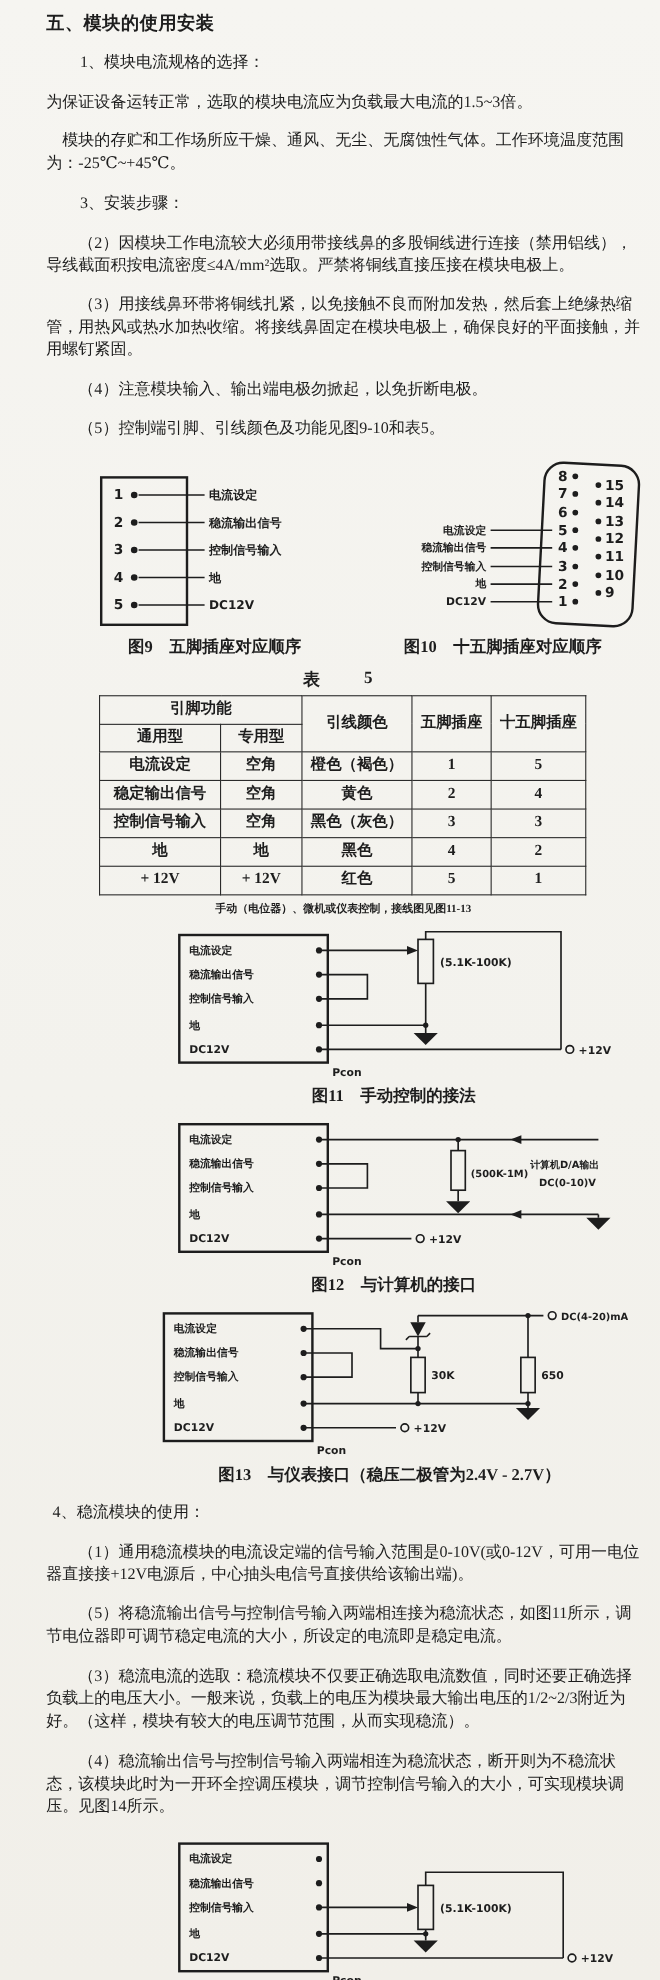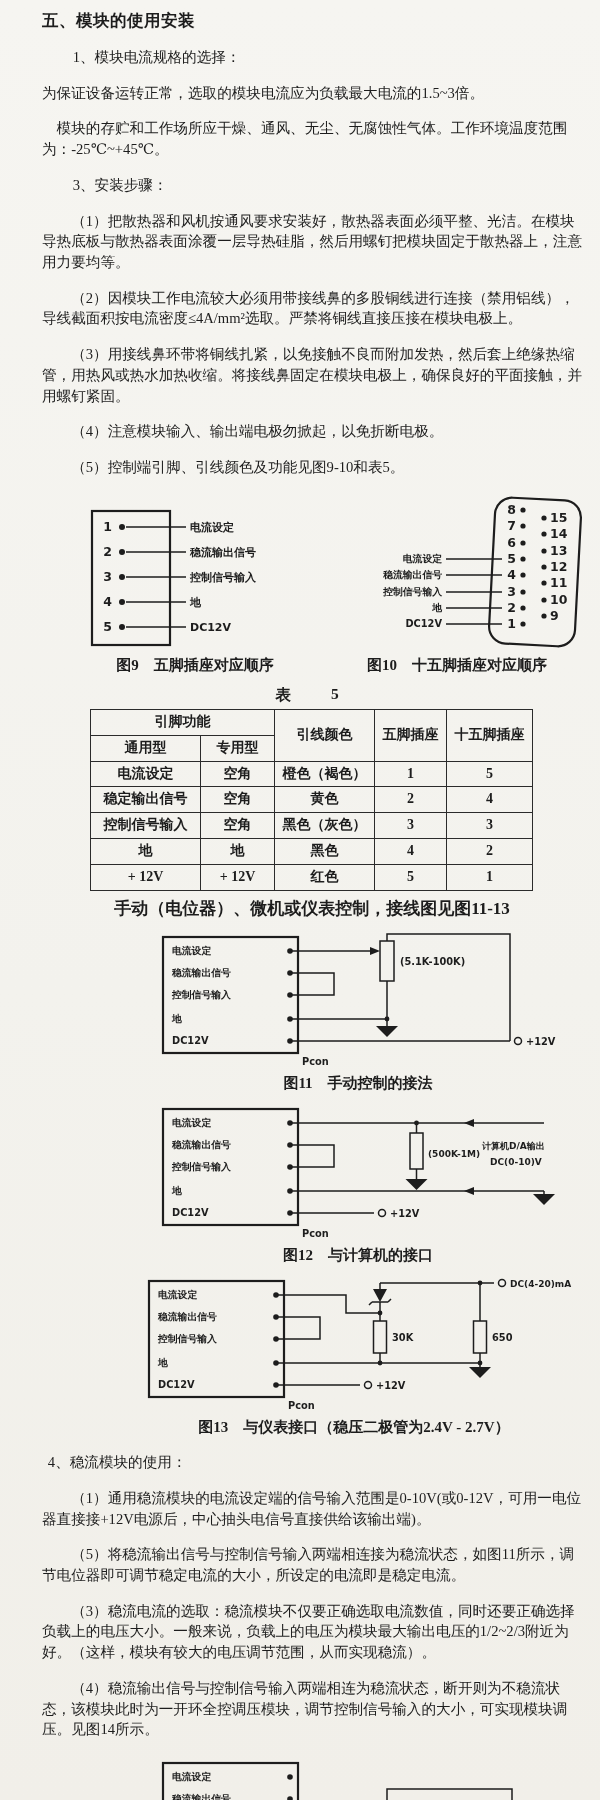--- a/index.html
+++ b/index.html
@@ -27,37 +27,36 @@
   svg .num{font-size:12.5px}
   svg .lbl{font-size:11px}
   svg .s{font-size:9.8px}
   svg .xs{font-size:9px}
   
   .tbl-title{width:434px;margin:10px 0 3px 48px;display:flex;justify-content:center;gap:40px;
              font-size:15.5px;font-weight:700}
   table{border-collapse:collapse;margin:2px 0 0 48px}
   td{border:1.4px solid #2b2b2b;text-align:center;font-size:14px;font-weight:600;
      padding:3px 2px;line-height:1.35}
-  .note{text-align:center;font-size:17px;font-weight:600;margin:6px 0 2px}
+  .note{text-align:center;font-size:10px;font-weight:600;margin:6px 0 2px}
   
   .fig-wrap{margin:8px 0 0 92px;display:flex;flex-direction:column;align-items:center}
   .fig-wrap.w13{margin-left:84px}
 </style>
 </head>
 <body>
 
 <div class="page">
 
   <h1>五、模块的使用安装</h1>
 
   <p class="t2">1、模块电流规格的选择：</p>
   <p>为保证设备运转正常，选取的模块电流应为负载最大电流的1.5~3倍。</p>
   <p class="ind1">模块的存贮和工作场所应干燥、通风、无尘、无腐蚀性气体。工作环境温度范围为：-25℃~+45℃。</p>
   <p class="t2">3、安装步骤：</p>
-  <p class="ind2">（1）把散热器和风机按通风要求安装好，散热器表面必须平整、光洁。在模块导热底板与散热器表面涂覆一层导热硅脂，然后用螺钉把模块固定于散热器上，注意用力要均等。</p>
   <p class="ind2">（2）因模块工作电流较大必须用带接线鼻的多股铜线进行连接（禁用铝线），导线截面积按电流密度≤4A/mm²选取。严禁将铜线直接压接在模块电极上。</p>
   <p class="ind2">（3）用接线鼻环带将铜线扎紧，以免接触不良而附加发热，然后套上绝缘热缩管，用热风或热水加热收缩。将接线鼻固定在模块电极上，确保良好的平面接触，并用螺钉紧固。</p>
   <p class="ind2">（4）注意模块输入、输出端电极勿掀起，以免折断电极。</p>
   <p class="ind2">（5）控制端引脚、引线颜色及功能见图9-10和表5。</p>
 
   <div class="figpair">
     <div class="figcol">
       <svg width="226" height="148" viewBox="0 0 226 148">
         <rect class="bx" x="10" y="6" width="78" height="134"></rect>
         <g>

